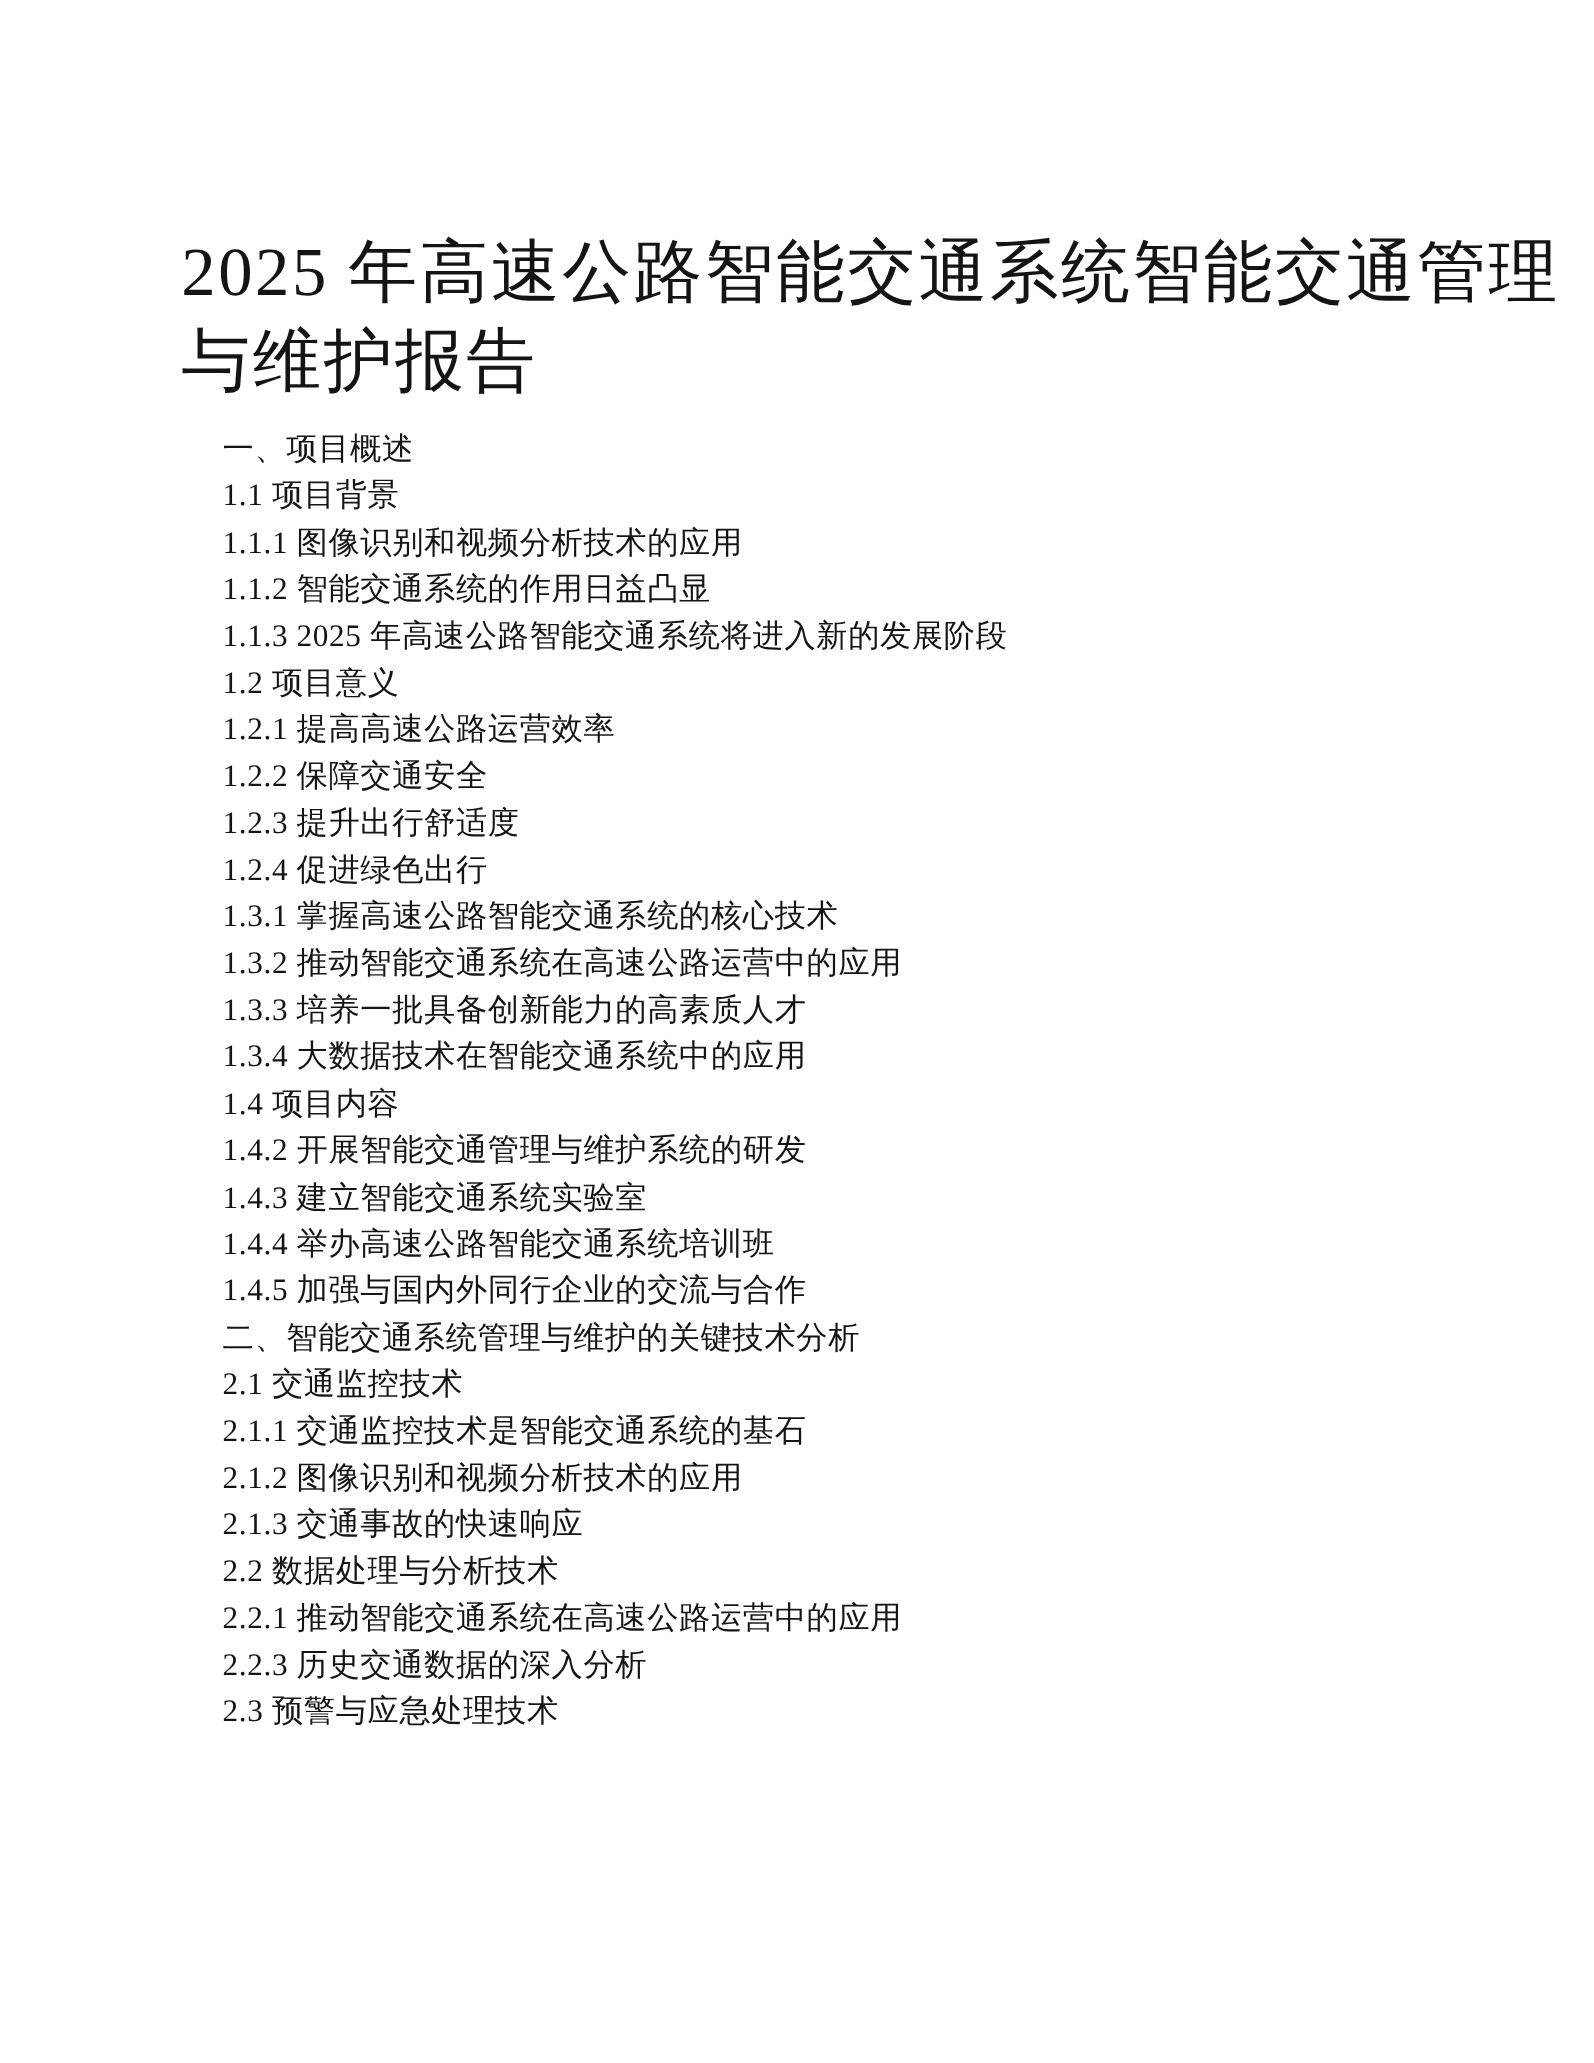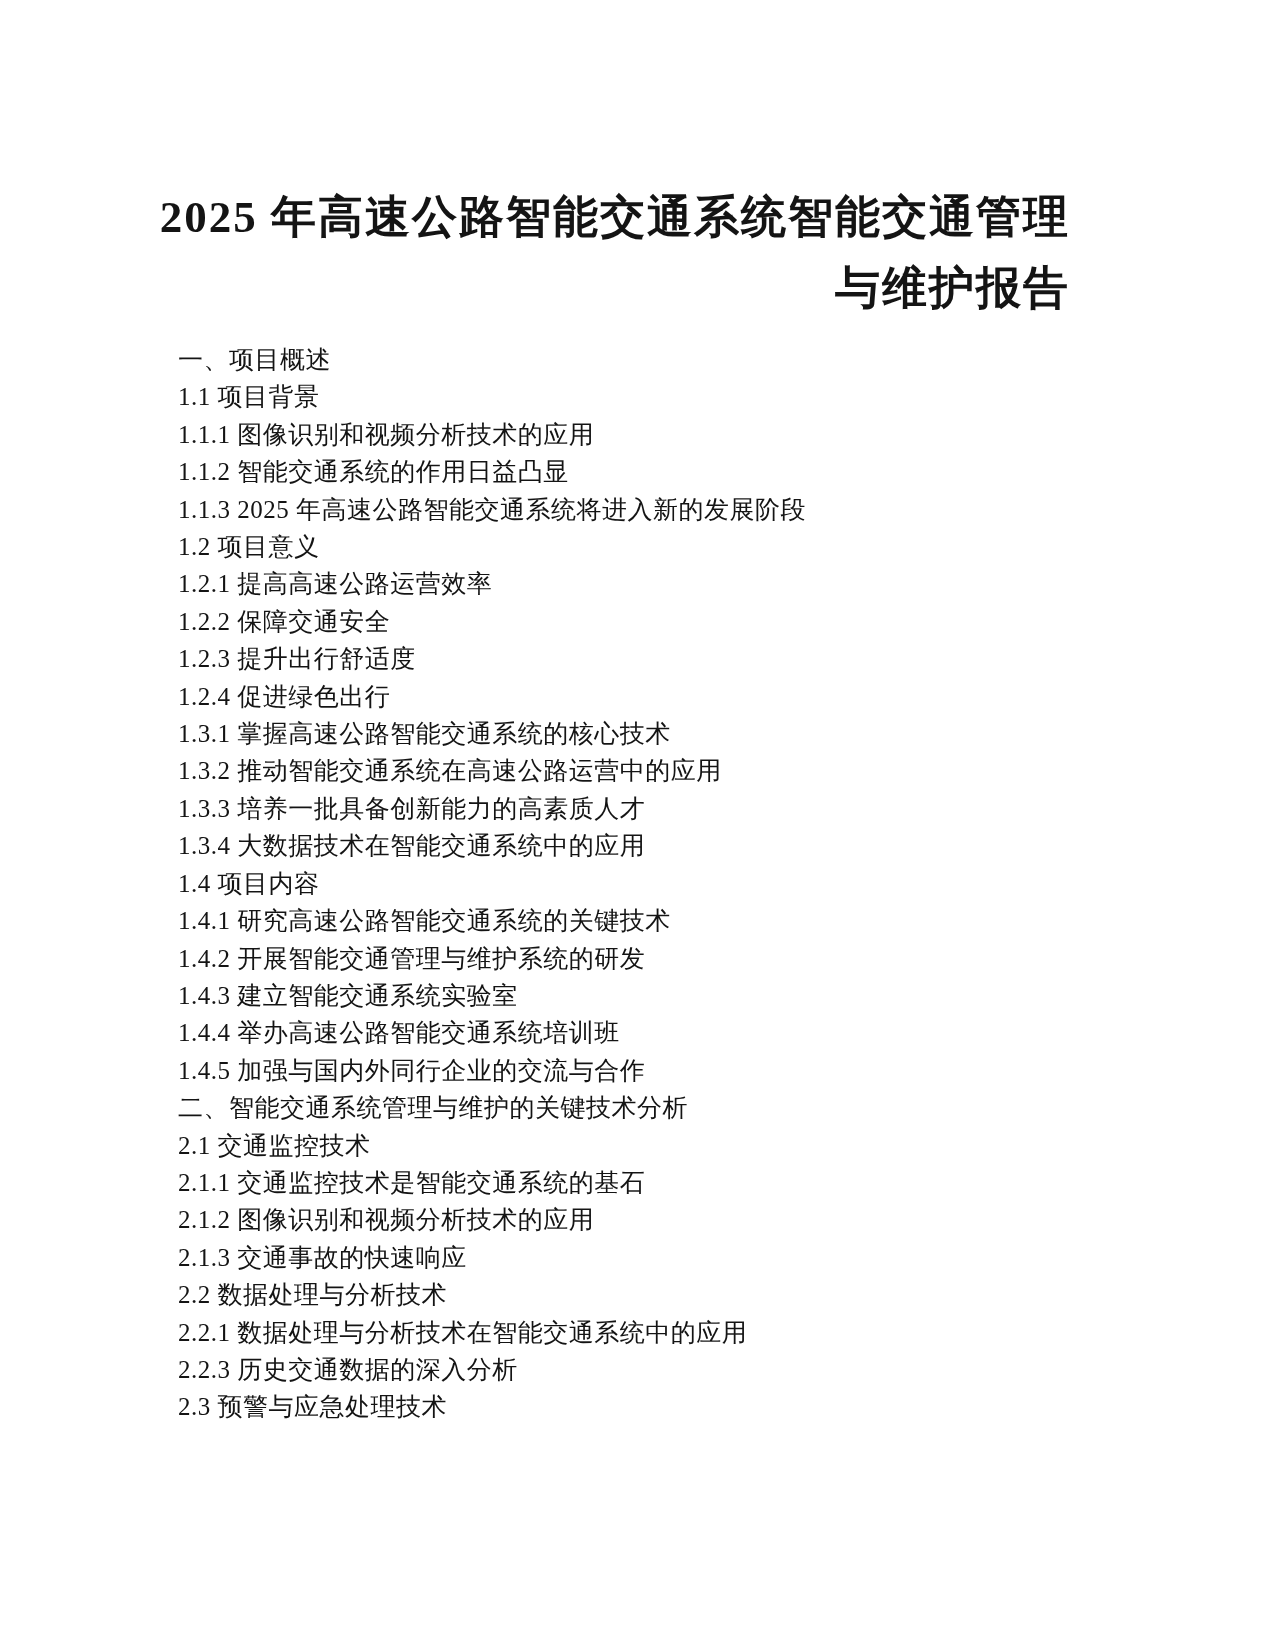--- a/index.html
+++ b/index.html
@@ -18,23 +18,23 @@
   .page {
     position: absolute;
     top: 0;
     left: 0;
     width: 1275px;
     height: 1650px;
     background: #ffffff;
   }
   .doc-title {
     margin: 182px 205px 0 145px; 
-    text-align: right;
-    font-weight: bold;
-    font-size: 45px;
+    text-align: left;
+    font-weight: normal;
+    font-size: 55px;
     line-height: 71px;
     letter-spacing: 2px;
     white-space: nowrap;
   }
   .outline {
     margin: 17px 90px 0 178px;
   }
   .outline .line {
     font-size: 25px;
     line-height: 37.4px;
@@ -61,29 +61,28 @@
     <div class="line">1.2 项目意义</div>
     <div class="line">1.2.1 提高高速公路运营效率</div>
     <div class="line">1.2.2 保障交通安全</div>
     <div class="line">1.2.3 提升出行舒适度</div>
     <div class="line">1.2.4 促进绿色出行</div>
     <div class="line">1.3.1 掌握高速公路智能交通系统的核心技术</div>
     <div class="line">1.3.2 推动智能交通系统在高速公路运营中的应用</div>
     <div class="line">1.3.3 培养一批具备创新能力的高素质人才</div>
     <div class="line">1.3.4 大数据技术在智能交通系统中的应用</div>
     <div class="line">1.4 项目内容</div>
-    <div class="line">1.4.1 研究高速公路智能交通系统的关键技术</div>
     <div class="line">1.4.2 开展智能交通管理与维护系统的研发</div>
     <div class="line">1.4.3 建立智能交通系统实验室</div>
     <div class="line">1.4.4 举办高速公路智能交通系统培训班</div>
     <div class="line">1.4.5 加强与国内外同行企业的交流与合作</div>
     <div class="line">二、智能交通系统管理与维护的关键技术分析</div>
     <div class="line">2.1 交通监控技术</div>
     <div class="line">2.1.1 交通监控技术是智能交通系统的基石</div>
     <div class="line">2.1.2 图像识别和视频分析技术的应用</div>
     <div class="line">2.1.3 交通事故的快速响应</div>
     <div class="line">2.2 数据处理与分析技术</div>
-    <div class="line">2.2.1 数据处理与分析技术在智能交通系统中的应用</div>
+    <div class="line">2.2.1 推动智能交通系统在高速公路运营中的应用</div>
     <div class="line">2.2.3 历史交通数据的深入分析</div>
     <div class="line">2.3 预警与应急处理技术</div>
   </div>
 
 </div>
 
 </body></html>

